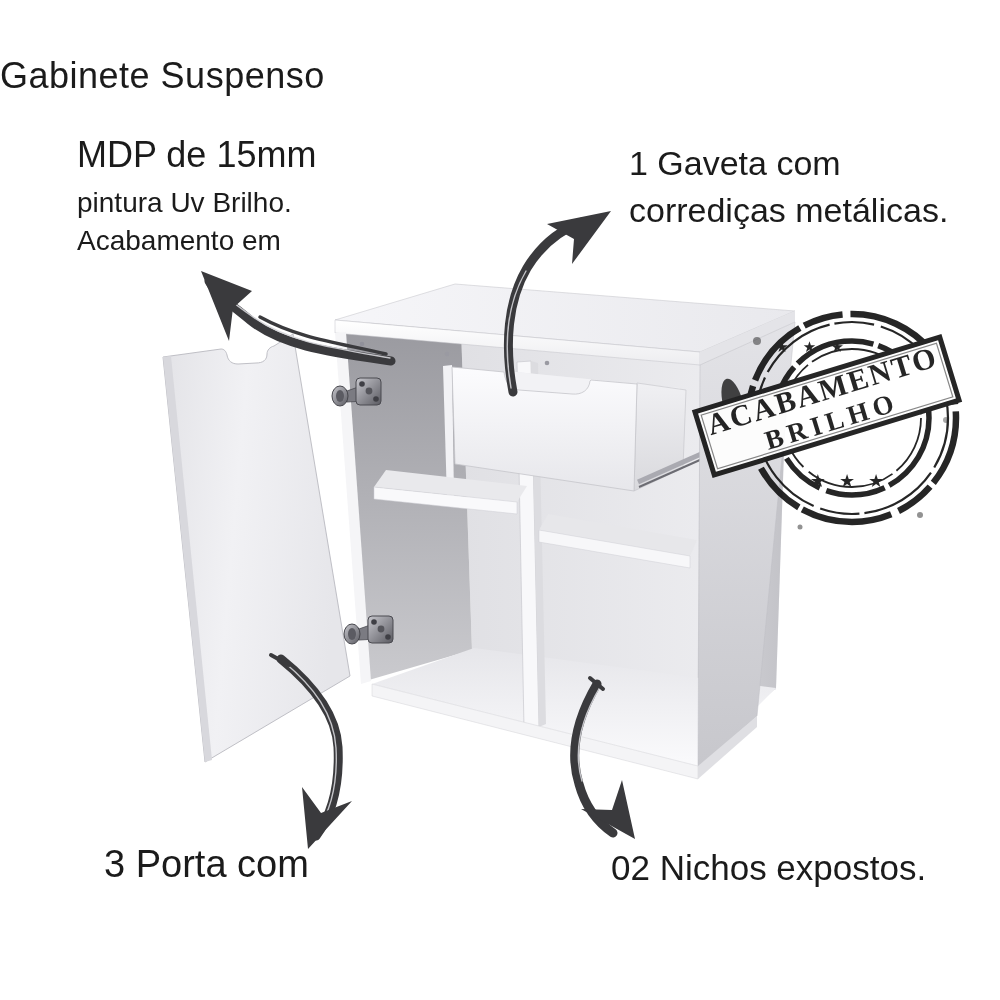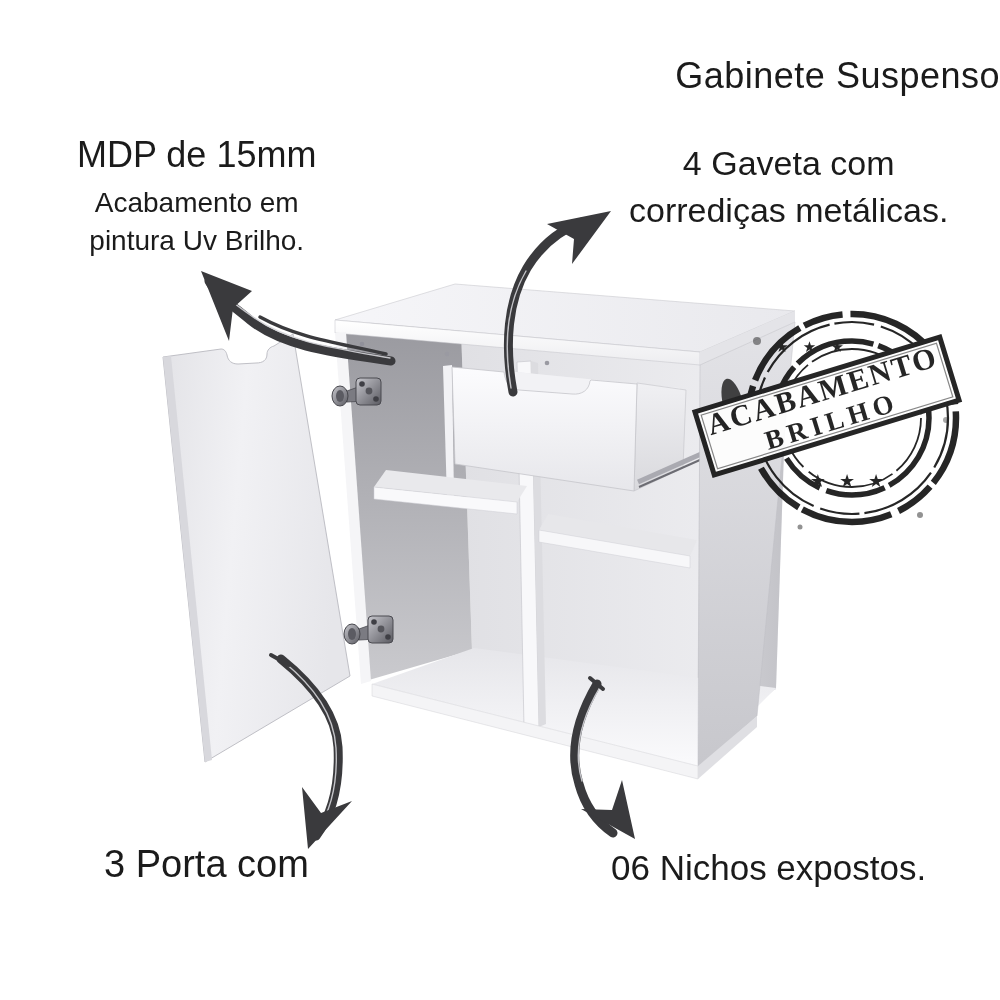--- a/index.html
+++ b/index.html
@@ -1,20 +1,20 @@
 <!DOCTYPE html>
 <html style="--ink: #1b1b1b; --arrow: #3a3a3d; --stamp-ink: #141414; --cabinet-light: #f8f8fa; --cabinet-mid: #dededf; --cabinet-shadow: #9a9aa0;"><head>
 <meta charset="utf-8">
 <style>
   html,body{margin:0;padding:0;background:#fff;}
   .canvas{position:relative;width:1000px;height:1000px;background:#fff;overflow:hidden;
           font-family:"Liberation Sans", sans-serif;color:var(--ink,#1b1b1b);}
   .canvas svg{position:absolute;left:0;top:0;}
-  .note{position:absolute;white-space:nowrap;text-align:center;}
-  .title{position:absolute;left:0;top:55px;width:1000px;text-align:right;
+  .note{position:absolute;white-space:nowrap;}
+  .title{position:absolute;left:0;top:55px;width:1000px;text-align:left;
          font-size:36px;letter-spacing:.5px;}
   .tl{left:77px;top:134px;}
   .tl .big{font-size:36px;margin-bottom:8px;}
   .tl .small{font-size:28px;line-height:38px;}
   .tr{left:629px;top:140px;font-size:34px;line-height:47px;}
   .bl{left:104px;top:836px;font-size:38px;line-height:56px;}
   .br{left:611px;top:848px;font-size:35px;}
   .stamp-text{font-family:"Liberation Serif", serif;font-weight:bold;}
 </style>
 </head>
@@ -177,30 +177,30 @@
         <path d="M590,678 L603,689" style="stroke:var(--arrow)" stroke-width="4"></path>
         <path d="M635,839 L622,780 L612,810 L581,809 Z" style="fill:var(--arrow)" stroke="none"></path>
       </g>
     </g>
   </svg>
 
   <div class="title">Gabinete Suspenso</div>
 
   <div class="note tl">
     <div class="big">MDP de 15mm</div>
+    <div class="small">pintura Uv Brilho.</div>
     <div class="small">Acabamento em</div>
-    <div class="small">pintura Uv Brilho.</div>
   </div>
 
   <div class="note tr">
-    <div>4 Gaveta com</div>
+    <div>1 Gaveta com</div>
     <div>corrediças metálicas.</div>
   </div>
 
   <div class="note bl">
     <div>3 Porta com</div>
   </div>
 
   <div class="note br">
-    <div>06 Nichos expostos.</div>
+    <div>02 Nichos expostos.</div>
   </div>
 
 </div>
 
 </body></html>

